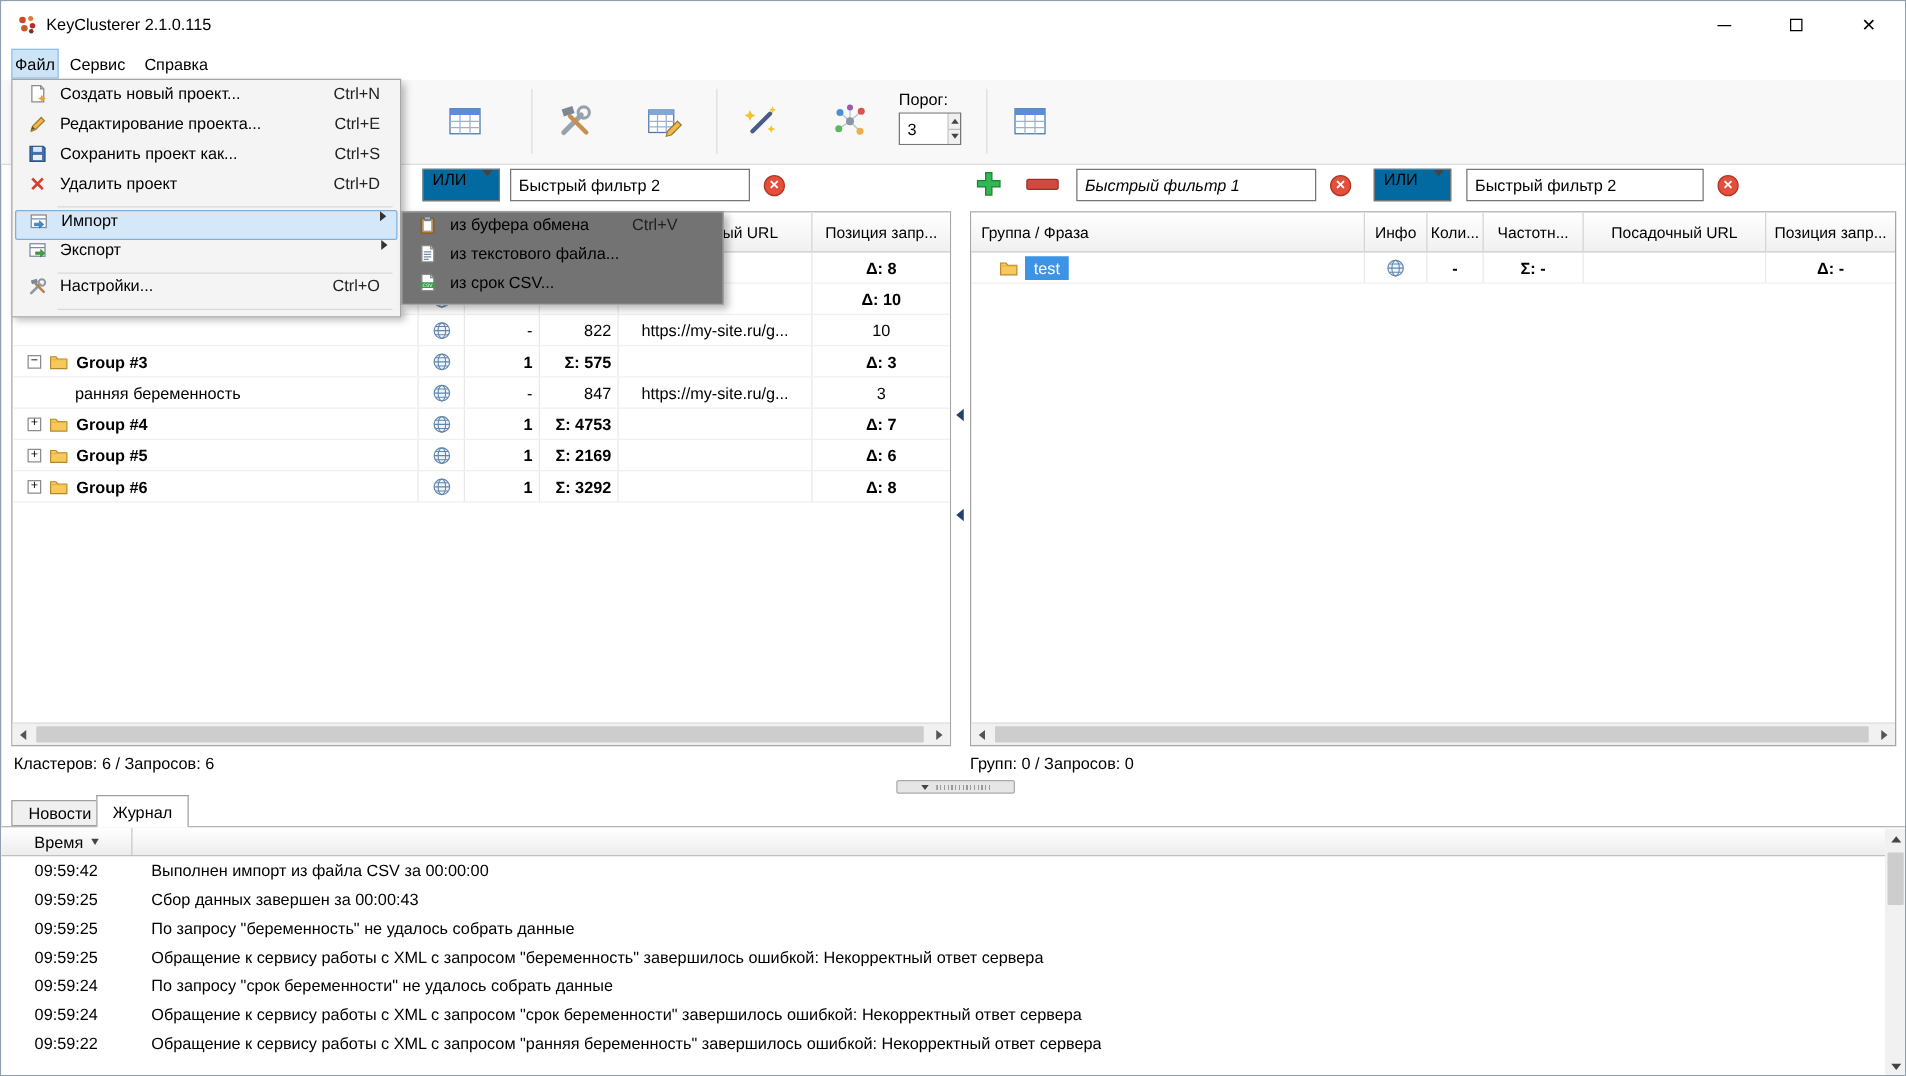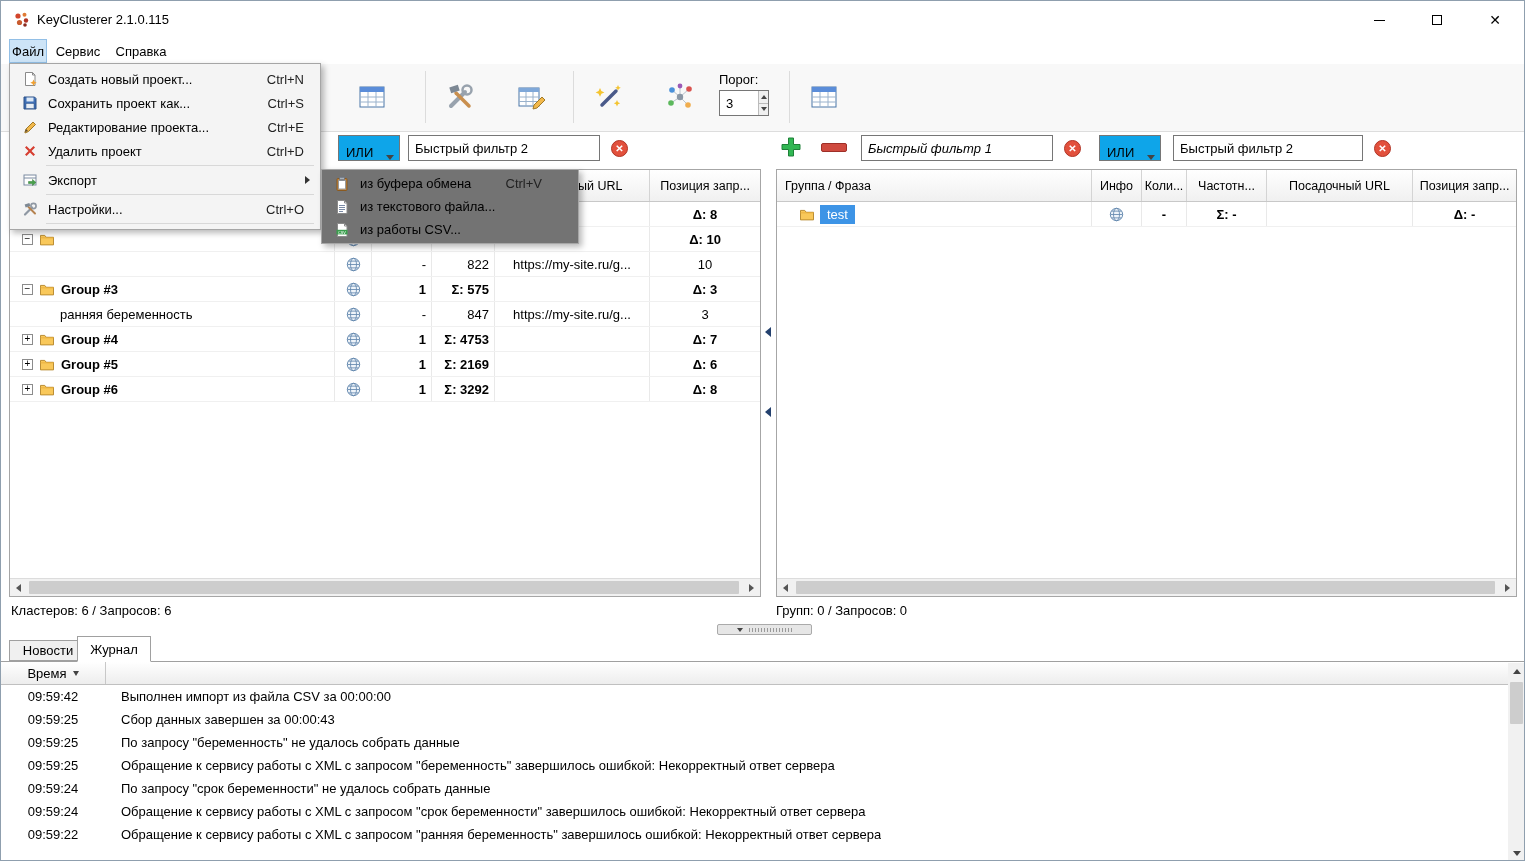--- a/index.html
+++ b/index.html
@@ -31,21 +31,21 @@
   .spinbtn{flex:1;background:#f0f0f0;display:flex;align-items:center;justify-content:center}
   .spinbtn+.spinbtn{border-top:1px solid #bbb}
   
   .tri-up{width:0;height:0;border-left:4px solid transparent;border-right:4px solid transparent;border-bottom:5px solid #444}
   .tri-down{width:0;height:0;border-left:4px solid transparent;border-right:4px solid transparent;border-top:5px solid #444}
   .tri-l{width:0;height:0;border-top:4px solid transparent;border-bottom:4px solid transparent;border-right:5px solid #555}
   .tri-r{width:0;height:0;border-top:4px solid transparent;border-bottom:4px solid transparent;border-left:5px solid #555}
   .tri-split{width:0;height:0;border-top:5px solid transparent;border-bottom:5px solid transparent;border-right:6px solid #24416e}
   .tri-menu{width:0;height:0;border-top:4px solid transparent;border-bottom:4px solid transparent;border-left:5px solid #333}
   
-  .sel{position:absolute;height:26px;border:1px solid #767676;background:#0ea5e9;box-sizing:border-box;display:flex;align-items:flex-end}
+  .sel{position:absolute;height:26px;border:1px solid #767676;background:#0369a1;box-sizing:border-box;display:flex;align-items:flex-start}
   .sel .sel-label{flex:1;padding-left:7px}
   .sel .sel-arr{width:18px;display:flex;align-items:center;justify-content:center}
   .txt{position:absolute;height:26px;border:1px solid #767676;background:#fff;box-sizing:border-box;
        padding:0 6px;font:13px "Liberation Sans",sans-serif;outline:none}
   .clear-x{position:absolute;width:17px;height:17px;border-radius:50%;background:#e2503c;border:1px solid #b03425;
        box-sizing:border-box;color:#fff;font-size:10px;font-weight:bold;display:flex;align-items:center;justify-content:center;line-height:1}
   .minus-btn{position:absolute;width:26px;height:9px;background:#cf4a3f;border:1px solid #9e2f28;border-radius:2px;box-sizing:border-box}
   
   .panel{position:absolute;top:168px;height:428px;border:1px solid #a6a6a6;background:#fff;box-sizing:border-box;overflow:hidden}
   .phead{position:absolute;left:0;top:0;height:32px;display:flex;background:linear-gradient(#ffffff,#f0f0f0);border-bottom:1px solid #c8c8c8;box-sizing:border-box}
@@ -94,21 +94,21 @@
   .loghead .lh-time{width:104px;border-right:1px solid #c8c8c8;display:flex;align-items:center;justify-content:center;gap:6px}
   .loghead .lh-event{flex:1;display:flex;align-items:center;padding-left:16px}
   .logrow{position:absolute;left:0;width:1500px;height:23px;display:flex;align-items:center}
   .logrow .lt{width:104px;text-align:center;flex:0 0 auto}
   .logrow .le{padding-left:16px;white-space:nowrap;overflow:hidden}
   
   .menu-pop{position:absolute;left:8px;top:62px;width:312px;background:#f4f4f4;border:1px solid #a6a6a6;
        box-shadow:3px 3px 6px rgba(0,0,0,.28);z-index:100;padding:3px 0;box-sizing:border-box}
   .sub-pop{position:absolute;left:320px;top:168px;width:258px;background:#737373;border:1px solid #a6a6a6;
        box-shadow:3px 3px 6px rgba(0,0,0,.28);z-index:101;padding:2px 0;box-sizing:border-box}
-  .mitem{height:24px;display:flex;align-items:center;padding:0 8px 0 10px;margin:0 2px}
+  .mitem{height:24px;display:flex;padding:0 8px 0 10px;margin:0 2px}
   .sub-pop .mitem{height:23px}
   .mitem.hl{background:#d4e8f9;border:1px solid #7fb0da;border-radius:2px;height:22px}
   .micon{width:16px;height:16px;margin-right:10px;flex:0 0 auto}
   .mlabel{flex:1;white-space:nowrap;overflow:hidden}
   .mshortcut{color:#222;margin-left:10px;white-space:nowrap}
   .menu-pop .mshortcut{margin-right:6px}
   .sub-pop .mshortcut{margin-right:26px}
   .marrow{margin-left:6px}
   .msep{height:1px;background:#d8d8d8;margin:2px 6px 2px 36px}
 </style>
@@ -540,43 +540,53 @@
       <svg class="micon" viewBox="0 0 16 16">
         <path d="M3.5 1.5h7l2.5 2.5v10.5h-9.5z" fill="#fff" stroke="#8a8a8a"></path>
         <path d="M10.5 1.5v2.5h2.5" fill="none" stroke="#8a8a8a"></path>
         <path d="M11.5 8.5 l1 2.2 2.2 1 -2.2 1 -1 2.2 -1-2.2 -2.2-1 2.2-1z" fill="#f0a030"></path>
       </svg>
       <span class="mlabel">Создать новый проект...</span>
       <span class="mshortcut">Ctrl+N</span>
     </div>
     <div class="mitem">
       <svg class="micon" viewBox="0 0 16 16">
+        <path d="M3 13 l1-3 7-7 2.5 2.5-7 7-3.5 1.5z" fill="#f2b84b" stroke="#a07a28"></path>
+        <path d="M3 13 l1-3 2 2z" fill="#5a4a32"></path>
+      </svg>
+      <span class="mlabel">Редактирование проекта...</span>
+      <span class="mshortcut">Ctrl+E</span>
+    </div>
+    <div class="mitem">
+      <svg class="micon" viewBox="0 0 16 16">
         <path d="M2 2h10.5L14 3.5V14H2z" fill="#3f6fb5" stroke="#2d5186"></path>
         <rect x="4.5" y="2.5" width="7" height="4" fill="#dce8f5"></rect>
         <rect x="4" y="8.5" width="8" height="5" fill="#e8eef5" stroke="#2d5186" stroke-width="0.5"></rect>
       </svg>
       <span class="mlabel">Сохранить проект как...</span>
       <span class="mshortcut">Ctrl+S</span>
     </div>
     <div class="mitem">
       <svg class="micon" viewBox="0 0 16 16">
-        <path d="M3 13 l1-3 7-7 2.5 2.5-7 7-3.5 1.5z" fill="#f2b84b" stroke="#a07a28"></path>
-        <path d="M3 13 l1-3 2 2z" fill="#5a4a32"></path>
-      </svg>
-      <span class="mlabel">Редактирование проекта...</span>
-      <span class="mshortcut">Ctrl+E</span>
-    </div>
-    <div class="mitem">
-      <svg class="micon" viewBox="0 0 16 16">
         <path d="M3 4.5 L4.5 3 8 6.5 11.5 3 13 4.5 9.5 8 13 11.5 11.5 13 8 9.5 4.5 13 3 11.5 6.5 8z" fill="#d63e30"></path>
       </svg>
       <span class="mlabel">Удалить проект</span>
       <span class="mshortcut">Ctrl+D</span>
     </div>
     <div class="msep"></div>
+    <div class="mitem hl">
+      <svg class="micon" viewBox="0 0 16 16">
+        <rect x="2" y="3" width="12" height="10" fill="#fff" stroke="#7a8aa0"></rect>
+        <line x1="2" y1="6" x2="14" y2="6" stroke="#7a8aa0"></line>
+        <path d="M4.5 9.5 h4 v-2 l3.5 3-3.5 3 v-2 h-4z" fill="#3f8ad0" stroke="#2b6aa8" stroke-width="0.5"></path>
+      </svg>
+      <span class="mlabel">Импорт</span>
+      <span class="mshortcut"></span>
+      <i class="tri-menu marrow"></i>
+    </div>
     <div class="mitem">
       <svg class="micon" viewBox="0 0 16 16">
         <rect x="2" y="3" width="12" height="10" fill="#fff" stroke="#7a8aa0"></rect>
         <line x1="2" y1="6" x2="14" y2="6" stroke="#7a8aa0"></line>
         <path d="M6.5 9.5 h4 v-2 l3.5 3-3.5 3 v-2 h-4z" fill="#46a04a" stroke="#2e7a33" stroke-width="0.5"></path>
       </svg>
       <span class="mlabel">Экспорт</span>
       <span class="mshortcut"></span>
       <i class="tri-menu marrow"></i>
     </div>
@@ -613,18 +623,18 @@
       <span class="mlabel">из текстового файла...</span>
       <span class="mshortcut"></span>
     </div>
     <div class="mitem">
       <svg class="micon" viewBox="0 0 16 16">
         <path d="M3.5 1.5h7l2.5 2.5v10.5h-9.5z" fill="#fff" stroke="#8a8a8a"></path>
         <path d="M10.5 1.5v2.5h2.5" fill="none" stroke="#8a8a8a"></path>
         <rect x="2.5" y="7.8" width="11" height="4.6" fill="#3a9e4d"></rect>
         <text x="8" y="11.5" font-size="3.8" fill="#fff" text-anchor="middle" font-family="Liberation Sans, sans-serif">CSV</text>
       </svg>
-      <span class="mlabel">из работы CSV...</span>
+      <span class="mlabel">из срок CSV...</span>
       <span class="mshortcut"></span>
     </div>
   </div>
 
 </div>
 
 </body></html>

